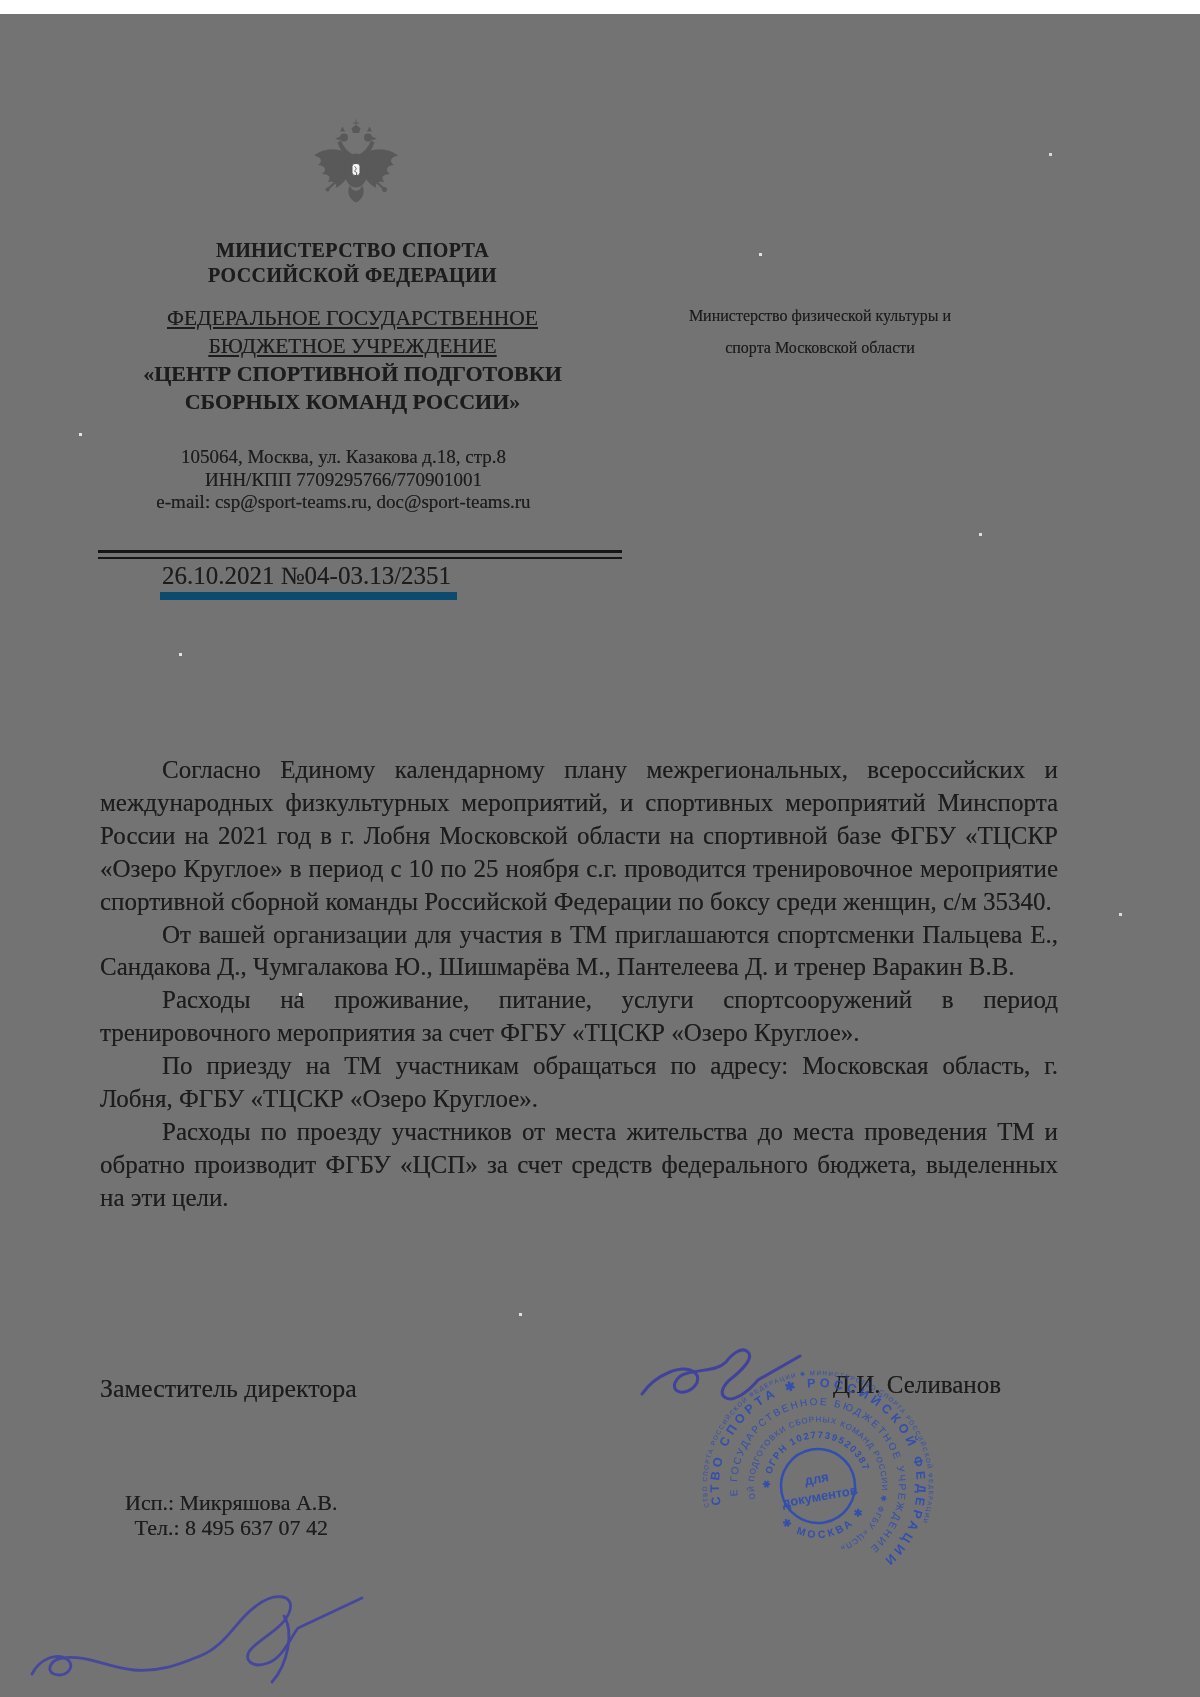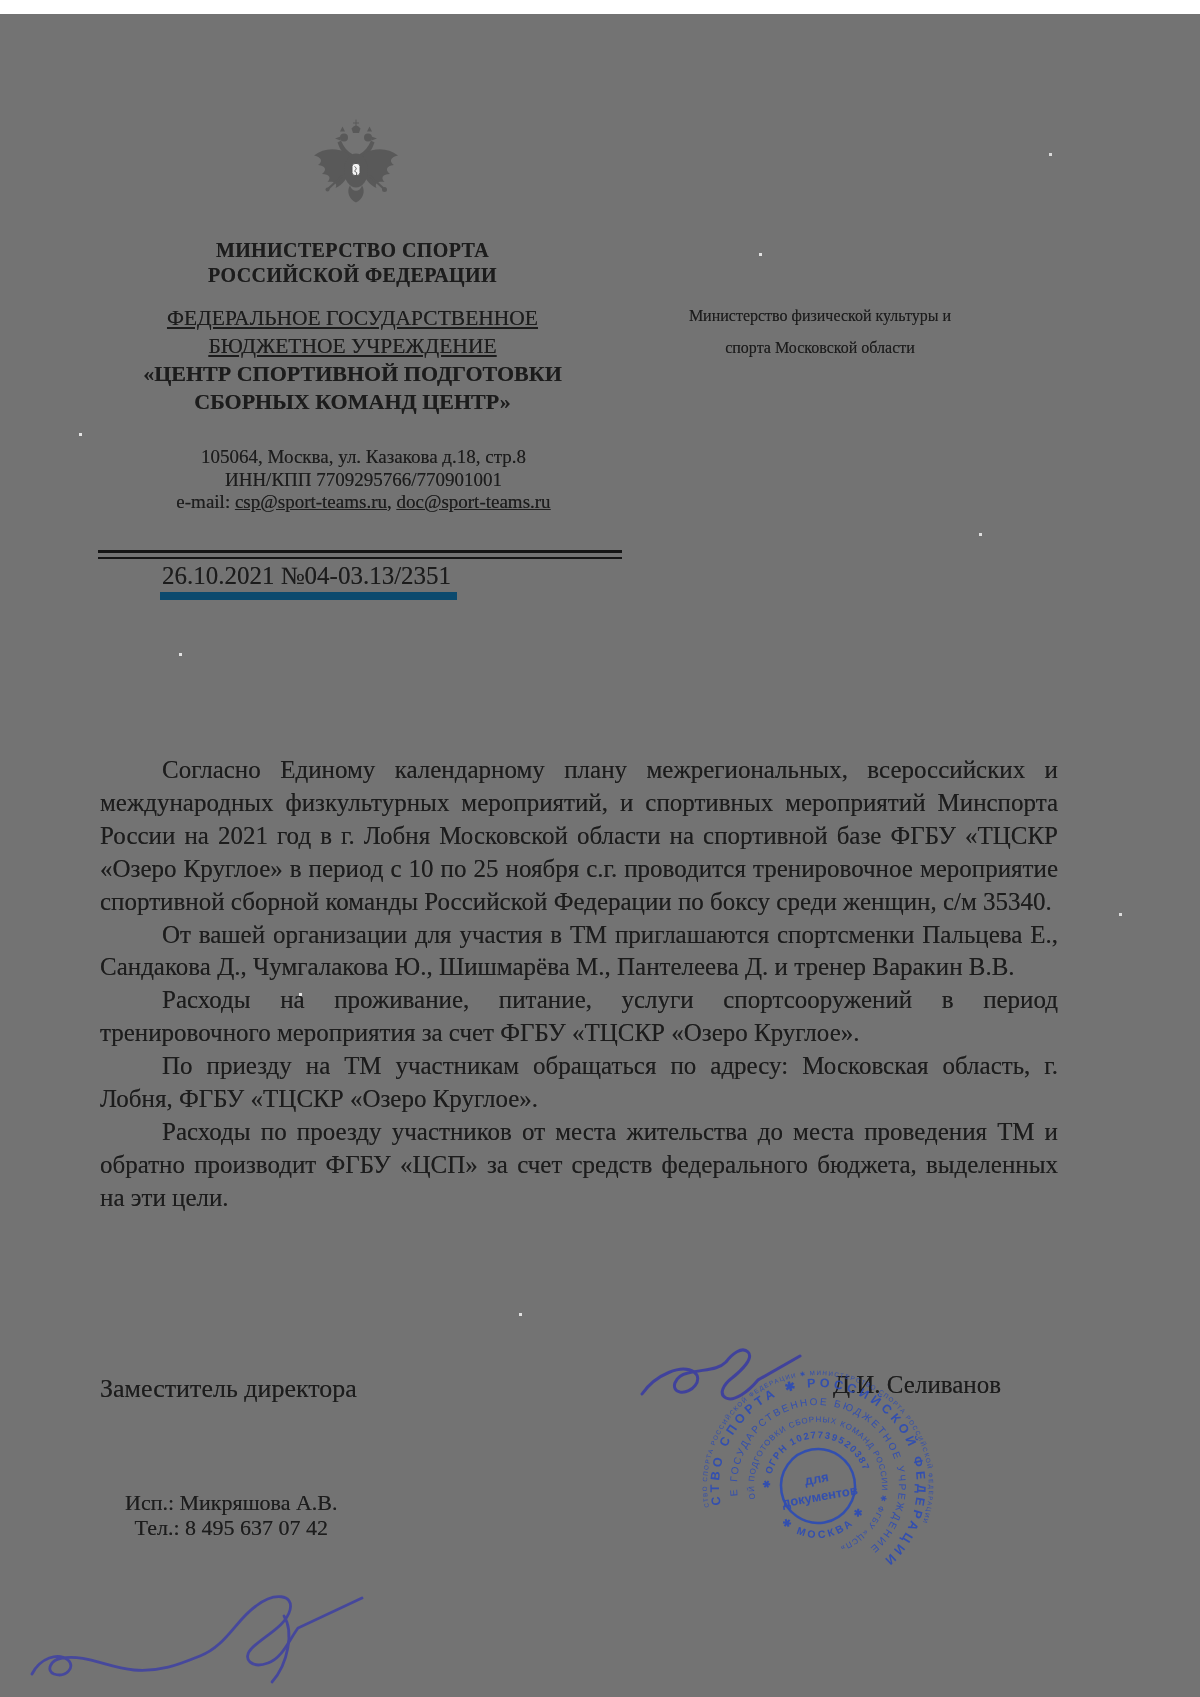--- a/index.html
+++ b/index.html
@@ -9,22 +9,22 @@
   }
   .abs{position:absolute;}
   .ctr{text-align:center;}
   .ink{text-shadow:0 0 .4px rgba(20,20,20,.55);}
 
   
   .emblem{left:306px;top:102px;width:100px;height:118px;}
   .ministry{left:95px;top:224px;width:515px;font-weight:bold;font-size:20px;line-height:25px;letter-spacing:.4px;}
   .org-type{left:95px;top:290px;width:515px;font-size:21.5px;line-height:28px;text-decoration:underline;}
   .org-name{left:95px;top:346px;width:515px;font-weight:bold;font-size:22px;line-height:28px;}
-  .address-block{left:106px;top:432px;width:515px;font-size:19px;line-height:22.5px;}
-  .address-block .u{text-decoration:underline;}
+  .address-block{left:86px;top:432px;width:515px;font-size:19px;line-height:22.5px;}
+  .address-block .u{}
   .double-rule{left:98px;top:536px;width:524px;height:4px;border-top:3px solid #151515;border-bottom:2px solid #151515;}
   .ref-line{left:160px;top:548px;font-size:25px;border-bottom:8px solid #0c4a6e;padding:0 6px 2px 2px;}
 
   
   .recipient{left:598px;top:286px;width:444px;font-size:16px;line-height:32px;text-align:center;}
 
   
   .body-text{left:100px;top:740px;width:958px;font-size:25px;line-height:32.9px;text-align:justify;}
   .body-text p{margin:0;text-indent:62px;}
 
@@ -90,21 +90,21 @@
     <div>РОССИЙСКОЙ ФЕДЕРАЦИИ</div>
   </div>
 
   <div class="abs org-type ctr ink">
     <div>ФЕДЕРАЛЬНОЕ ГОСУДАРСТВЕННОЕ</div>
     <div>БЮДЖЕТНОЕ УЧРЕЖДЕНИЕ</div>
   </div>
 
   <div class="abs org-name ctr ink">
     <div>«ЦЕНТР СПОРТИВНОЙ ПОДГОТОВКИ</div>
-    <div>СБОРНЫХ КОМАНД ЦЕНТР»</div>
+    <div>СБОРНЫХ КОМАНД РОССИИ»</div>
   </div>
 
   <div class="abs address-block ctr ink">
     <div>105064, Москва, ул. Казакова д.18, стр.8</div>
     <div>ИНН/КПП 7709295766/770901001</div>
     <div><span>e-mail: </span><span class="u">csp@sport-teams.ru</span><span>, </span><span class="u">doc@sport-teams.ru</span></div>
   </div>
 
   <div class="abs double-rule"></div>
 

